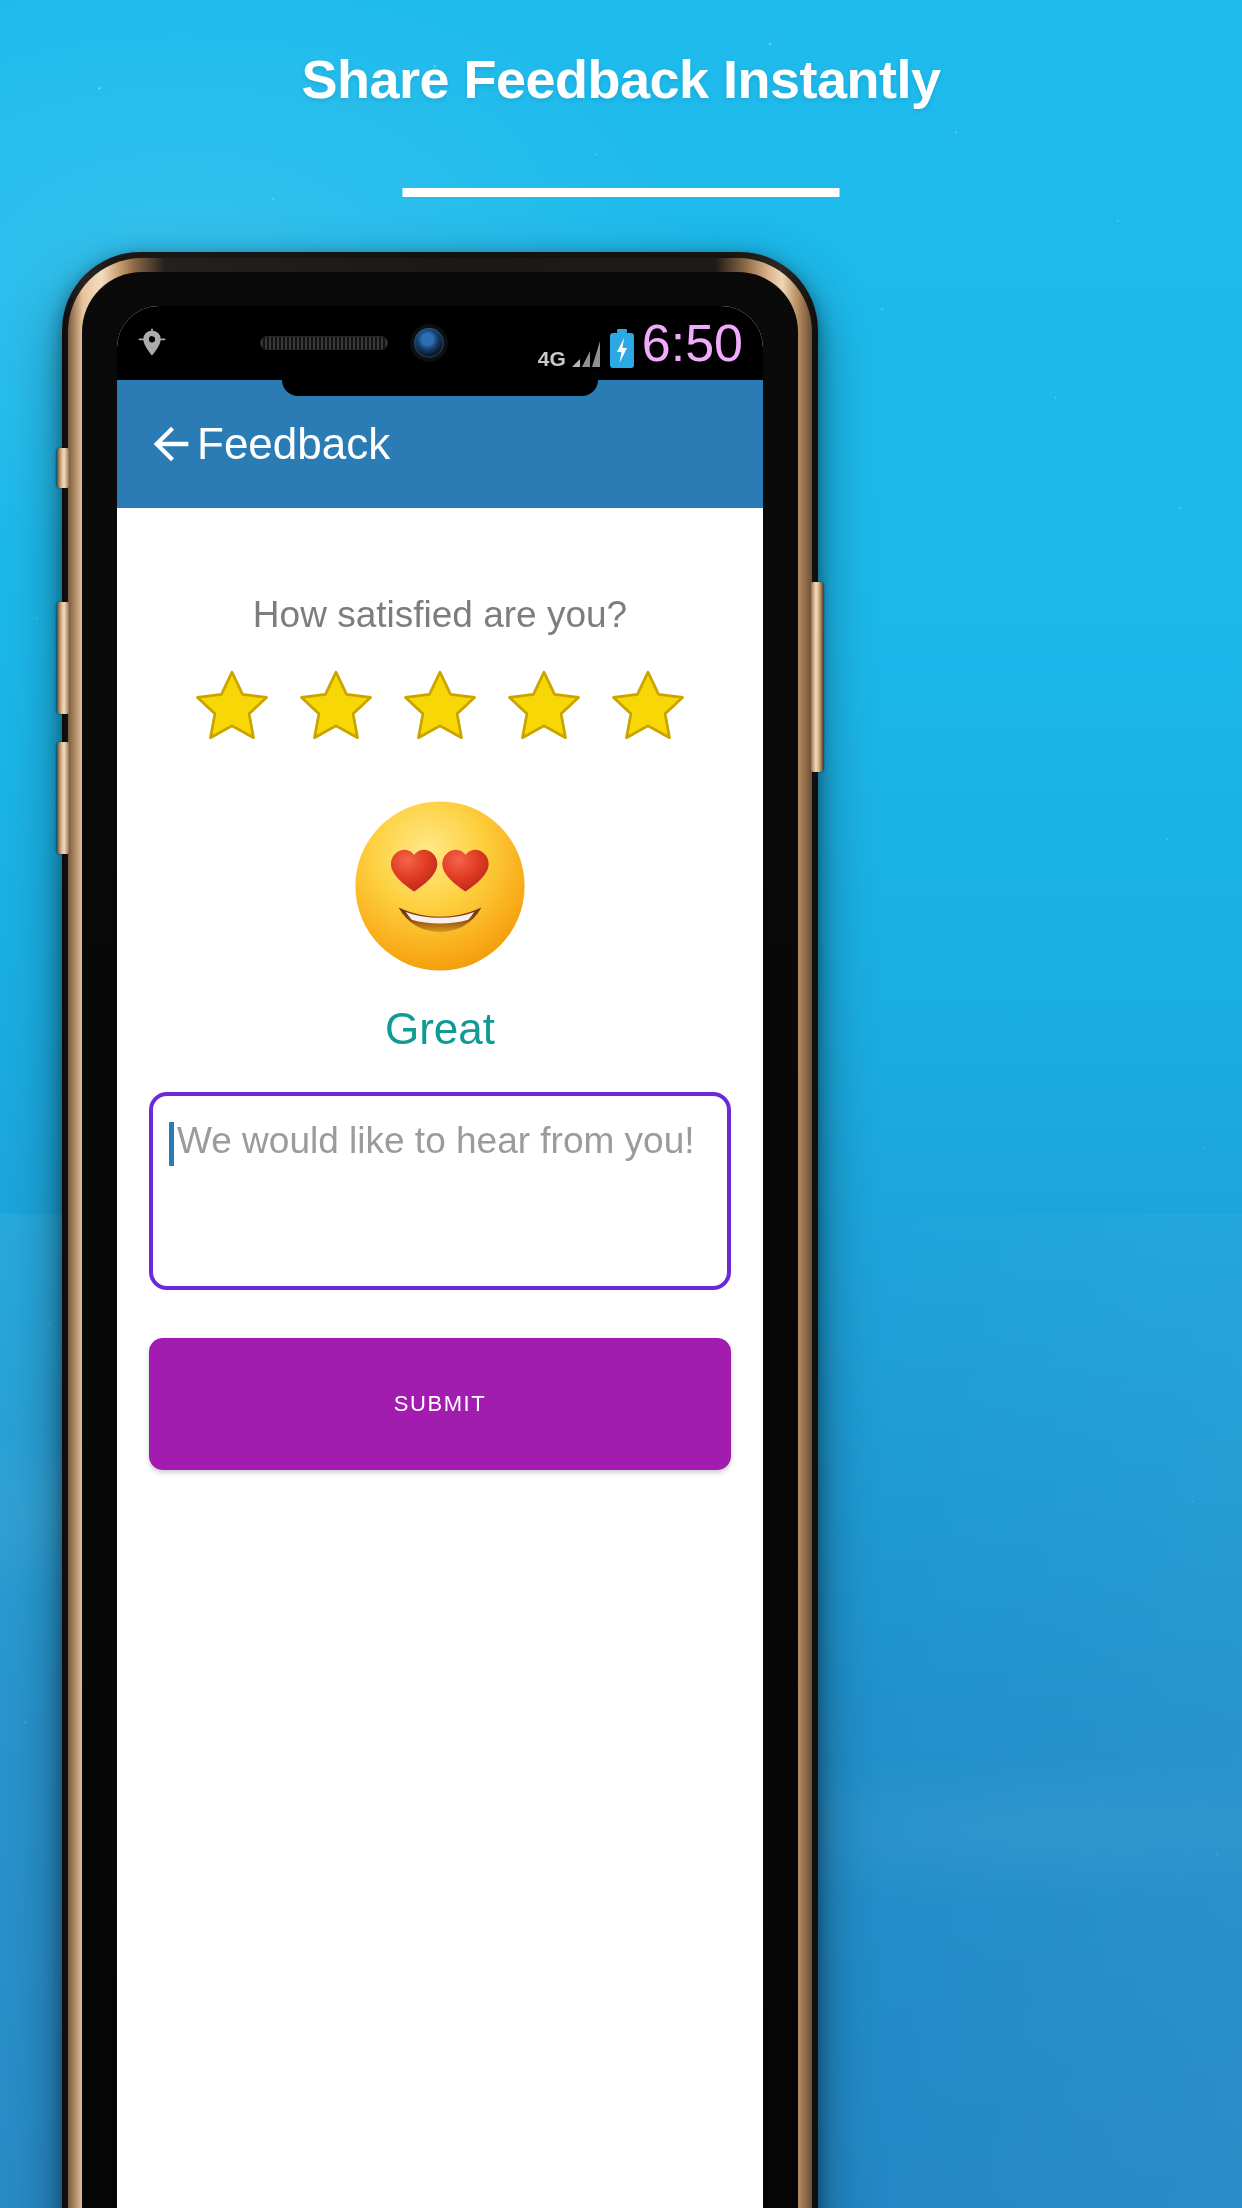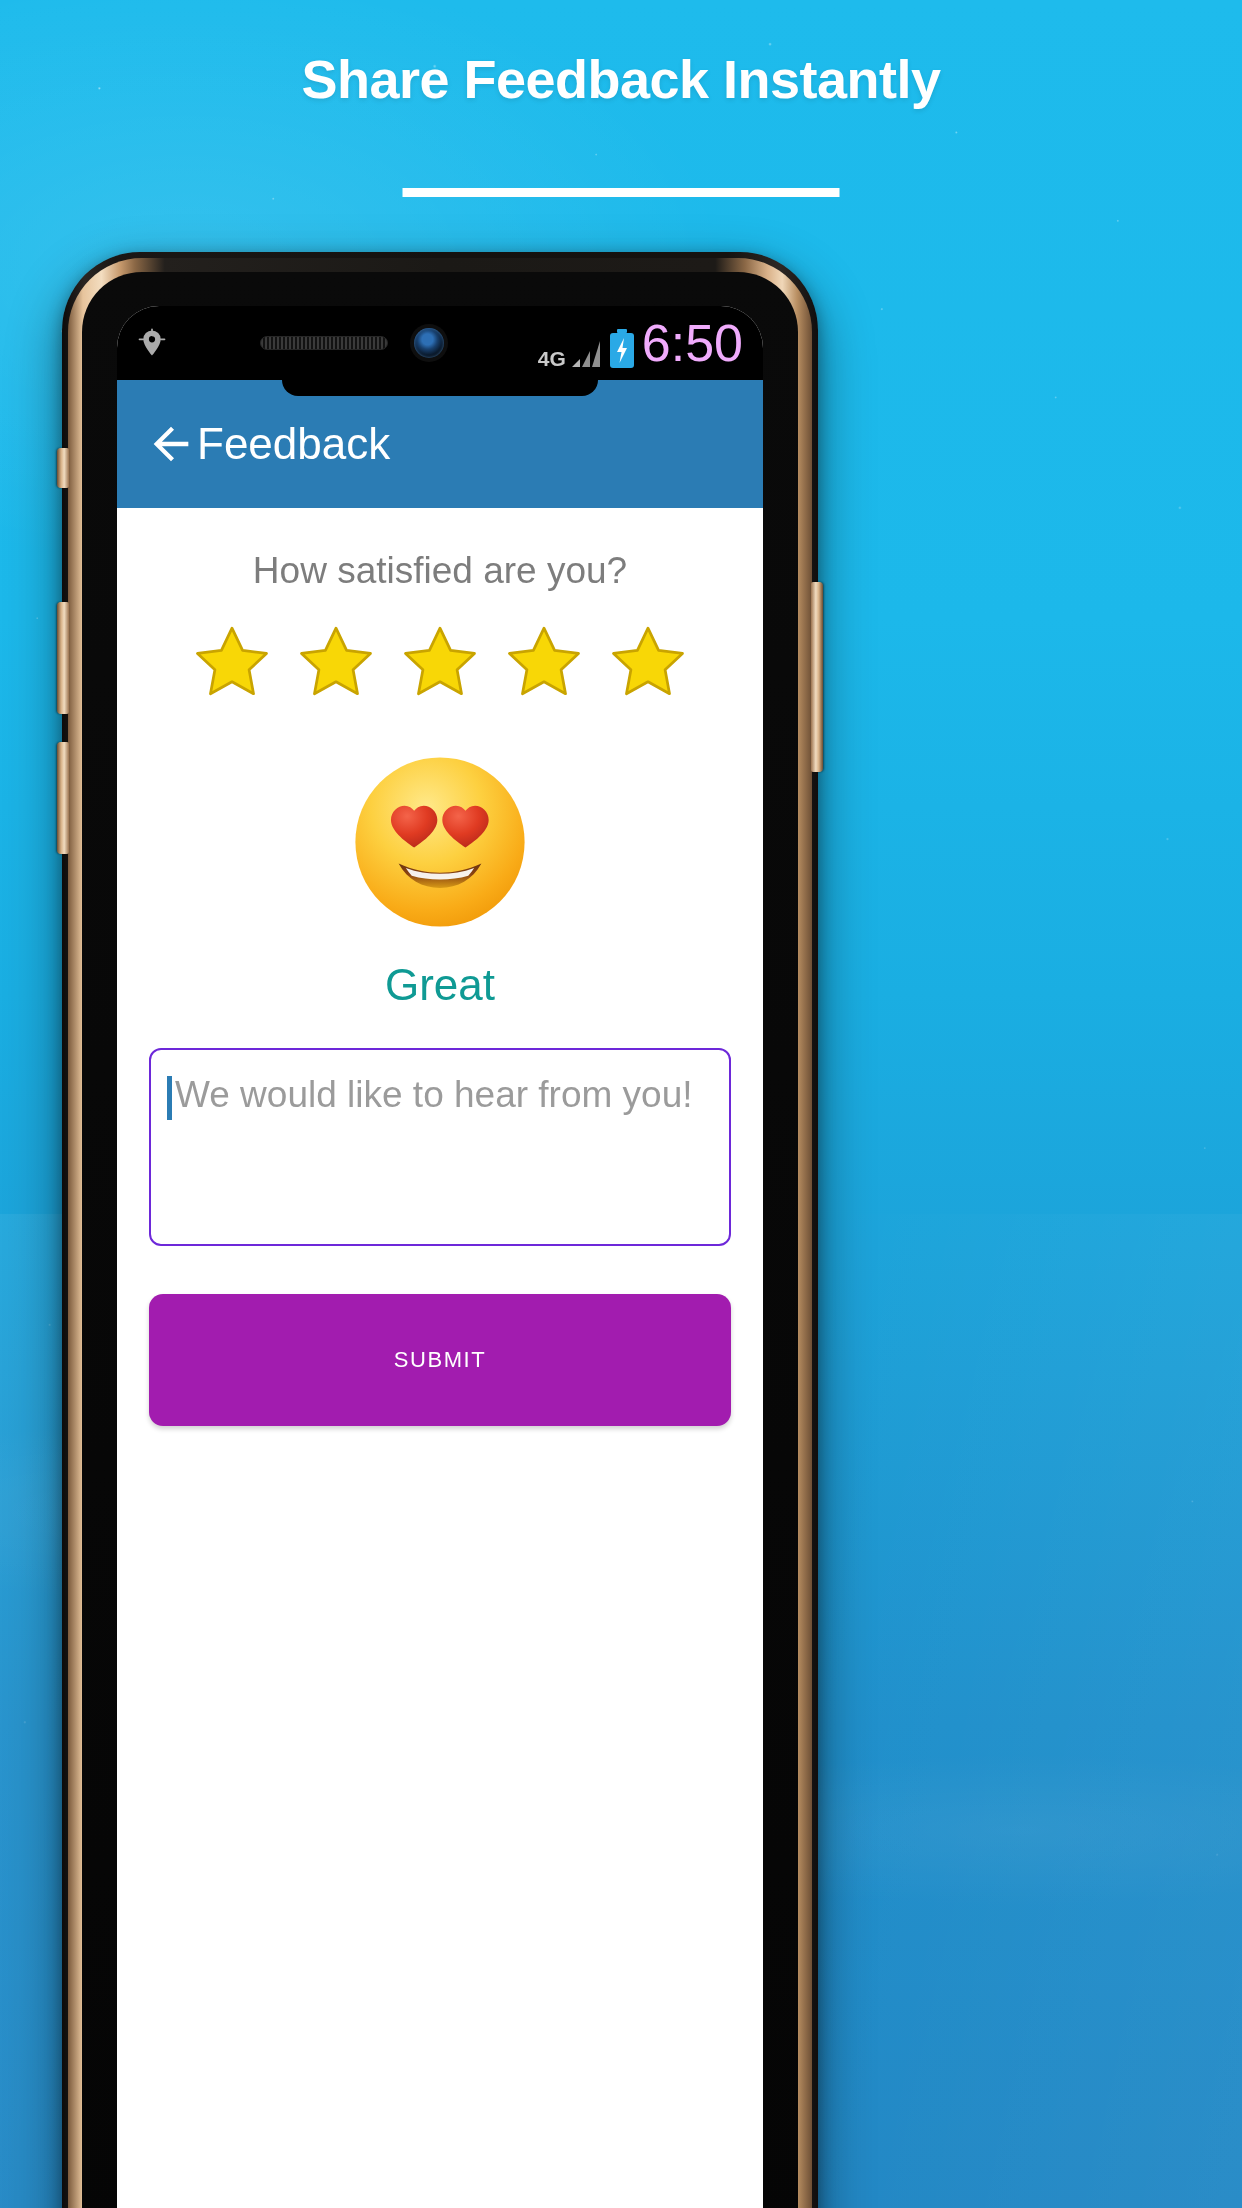--- a/index.html
+++ b/index.html
@@ -204,20 +204,21 @@
   .content{
     background:#ffffff;
     padding-top:42px;
     height:calc(100% - 202px);
   }
   .question{
     text-align:center;
     color:#7d7d7d;
     font-size:37px;
     font-weight:400;
+    margin-top:44px;
   }
   .stars{
     display:flex; justify-content:center; align-items:center;
     gap:22px;
     margin-top:30px;
   }
   .star{ width:82px; height:82px; }
 
   .emoji-wrap{
     display:flex; justify-content:center;
@@ -230,22 +231,22 @@
     color:#0f9a94;
     font-size:44px;
     margin-top:28px;
     font-weight:400;
   }
 
   .input-box{
     position:relative;
     margin:38px 32px 12px 32px;
     height:198px;
-    border:2px solid #6d28d9;
-    border-radius:12px;
+    border:4px solid #6d28d9;
+    border-radius:18px;
     background:#ffffff;
   }
   .caret{
     position:absolute; left:16px; top:26px;
     width:5px; height:44px;
     background:#2b7cb4;
   }
   .placeholder{
     position:absolute; left:24px; top:24px;
     color:#9b9b9b;

